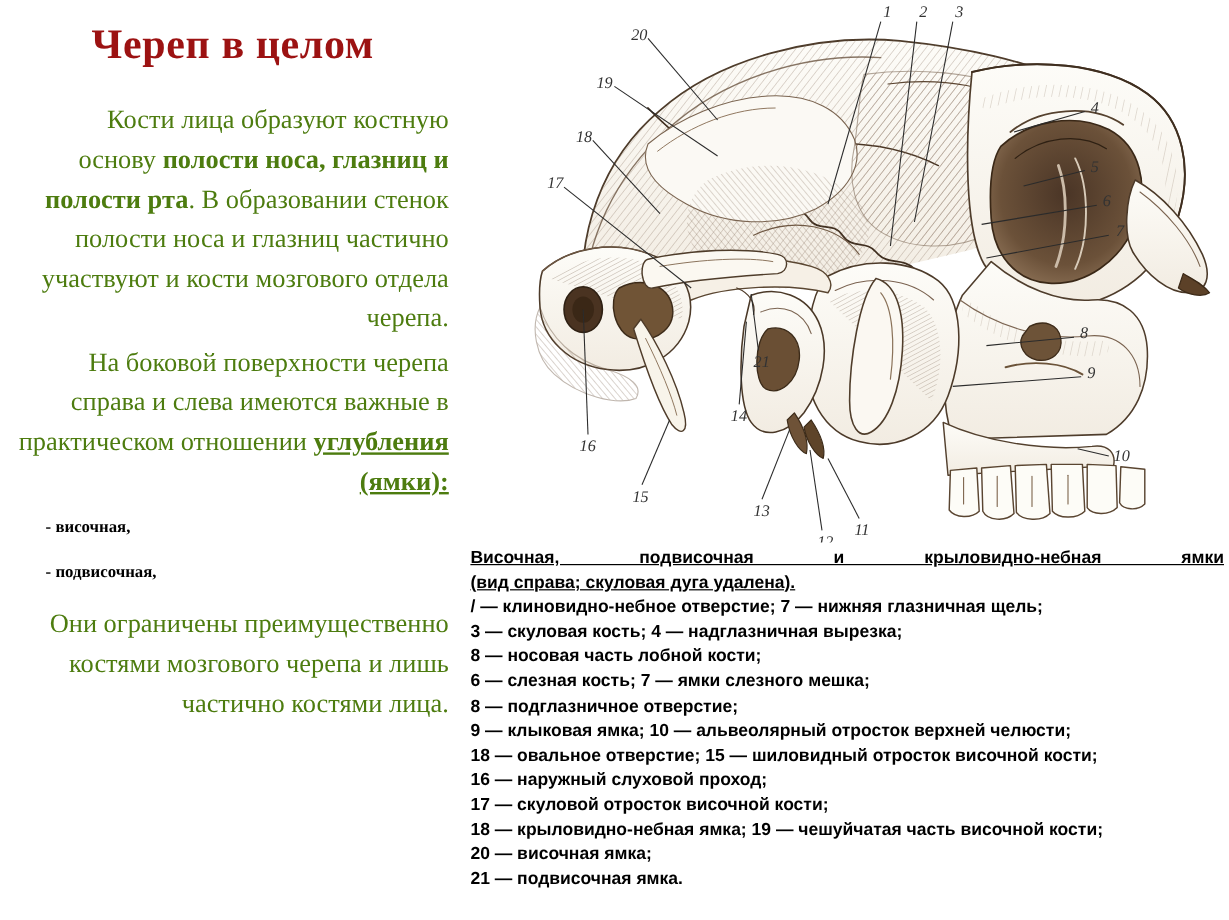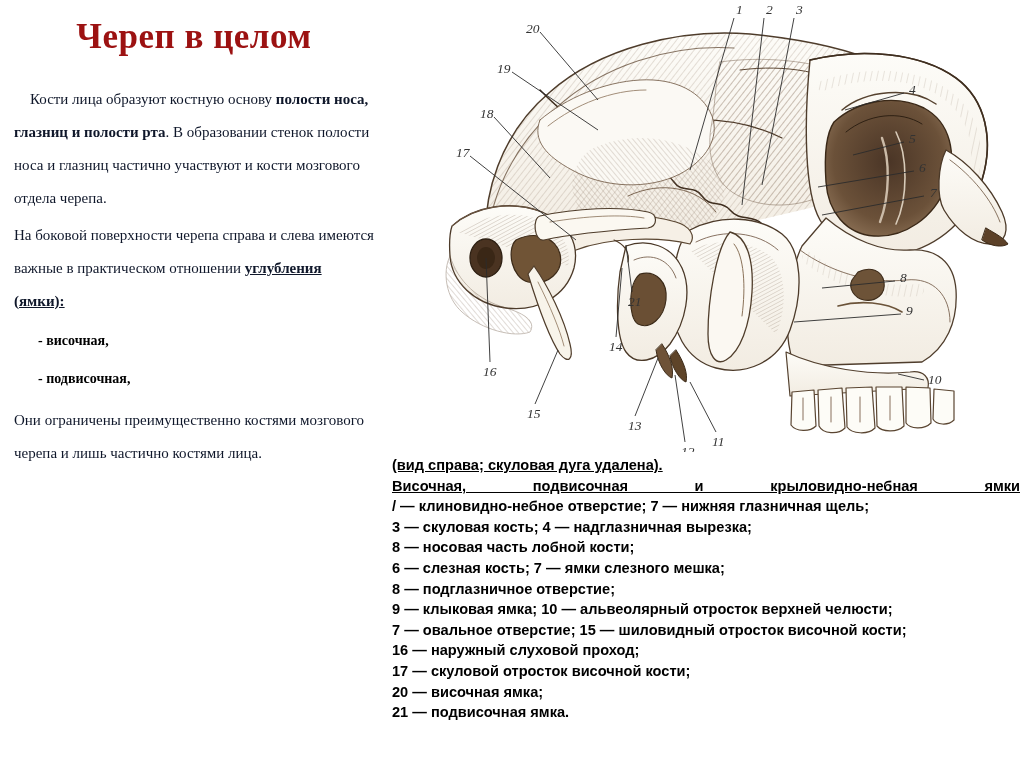--- a/index.html
+++ b/index.html
@@ -33,25 +33,25 @@
     font-weight: bold;
     font-size: 35px;
     line-height: 1.1;
     text-align: center;
     color: #9C1212;
     margin: 0 0 26px 0;
     letter-spacing: 0.5px;
   }
 
   .body-par {
-    font-size: 15px;
+    font-size: 22px;
     line-height: 33px;
     margin: 0 0 4px 0;
-    text-align: left;
-    color: #0f172a;
+    text-align: right;
+    color: #4d7c0f;
   }
   .body-par.indent { text-indent: 16px; }
   .body-par b { font-weight: bold; }
   .body-par u.b {
     font-weight: bold;
     text-decoration: underline;
   }
 
   #bullet-list {
     list-style: none;
@@ -327,27 +327,28 @@
       <text x="66" y="157">17</text>
       <text x="90" y="118">18</text>
       <text x="107" y="73">19</text>
       <text x="136" y="33">20</text>
       <text x="238" y="306">21</text>
     </g>
   </svg>
 </div>
 
 <div id="caption-block">
+  <div class="caption-head">Височная, подвисочная и крыловидно-небная ямки</div>
   <div class="caption-head second">(вид справа; скуловая дуга удалена).</div>
-  <div class="caption-head">Височная, подвисочная и крыловидно-небная ямки</div>
 
   <div class="legend-line">/ — клиновидно-небное отверстие; 7 — нижняя глазничная щель;</div>
   <div class="legend-line">3 — скуловая кость; 4 — надглазничная вырезка;</div>
   <div class="legend-line">8 — носовая часть лобной кости;</div>
   <div class="legend-line">6 — слезная кость; 7 — ямки слезного мешка;</div>
   <div class="legend-line">8 — подглазничное отверстие;</div>
   <div class="legend-line">9 — клыковая ямка; 10 — альвеолярный отросток верхней челюсти;</div>
-  <div class="legend-line">7 — овальное отверстие; 15 — шиловидный отросток височной кости;</div>
+  <div class="legend-line">18 — овальное отверстие; 15 — шиловидный отросток височной кости;</div>
   <div class="legend-line">16 — наружный слуховой проход;</div>
   <div class="legend-line">17 — скуловой отросток височной кости;</div>
+  <div class="legend-line">18 — крыловидно-небная ямка; 19 — чешуйчатая часть височной кости;</div>
   <div class="legend-line">20 — височная ямка;</div>
   <div class="legend-line">21 — подвисочная ямка.</div>
 </div>
 
 </body></html>

